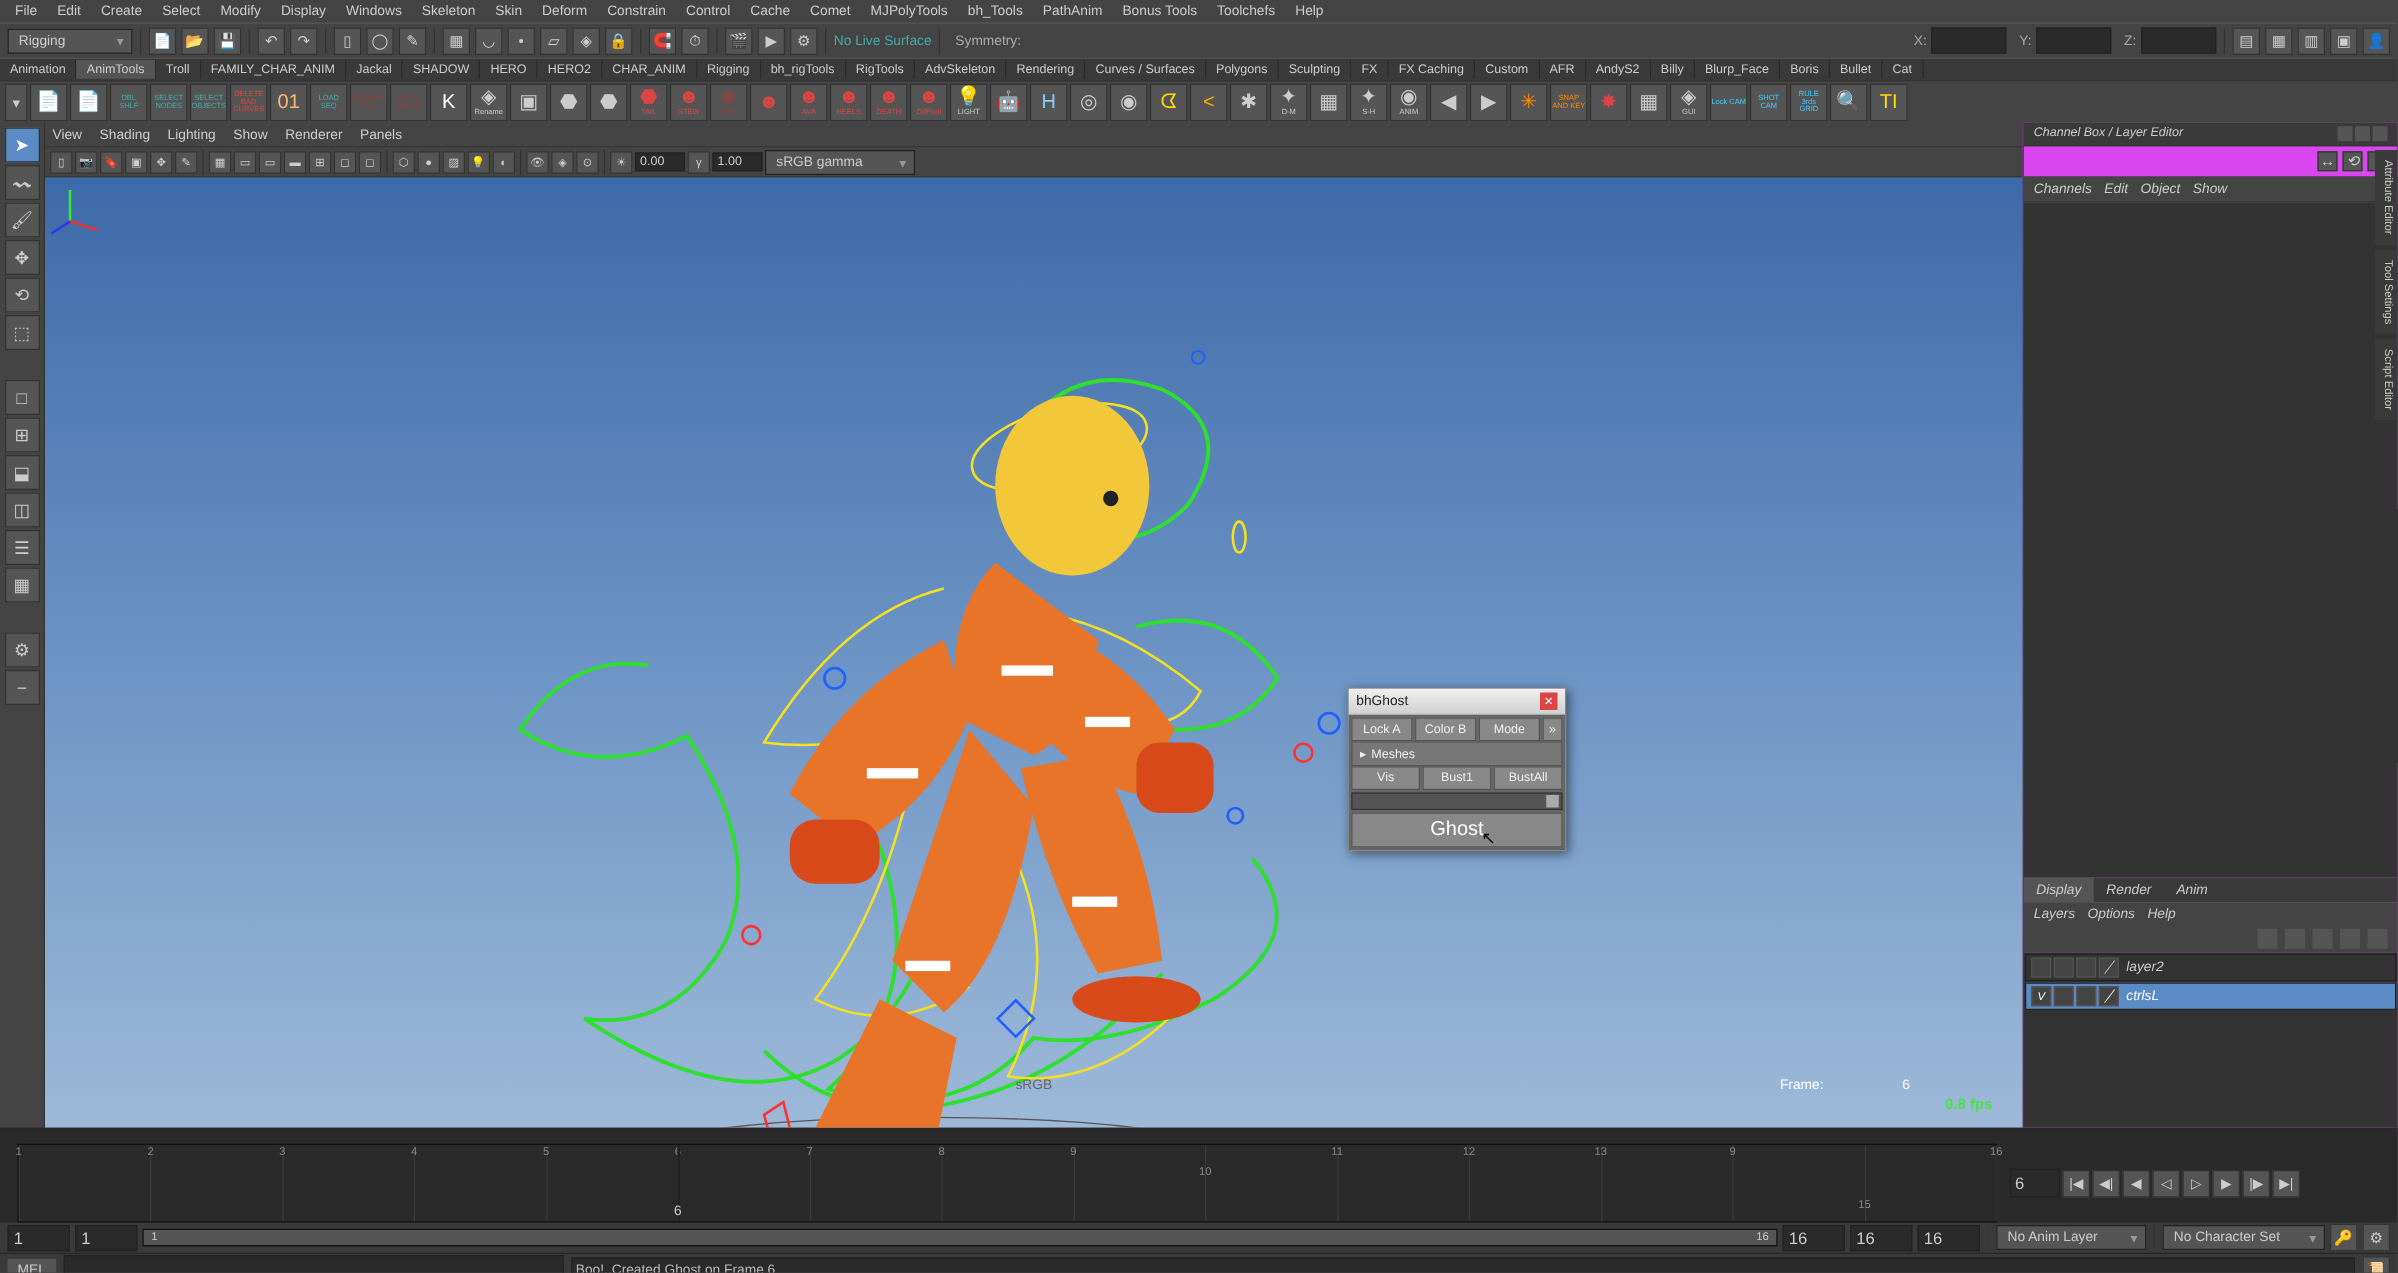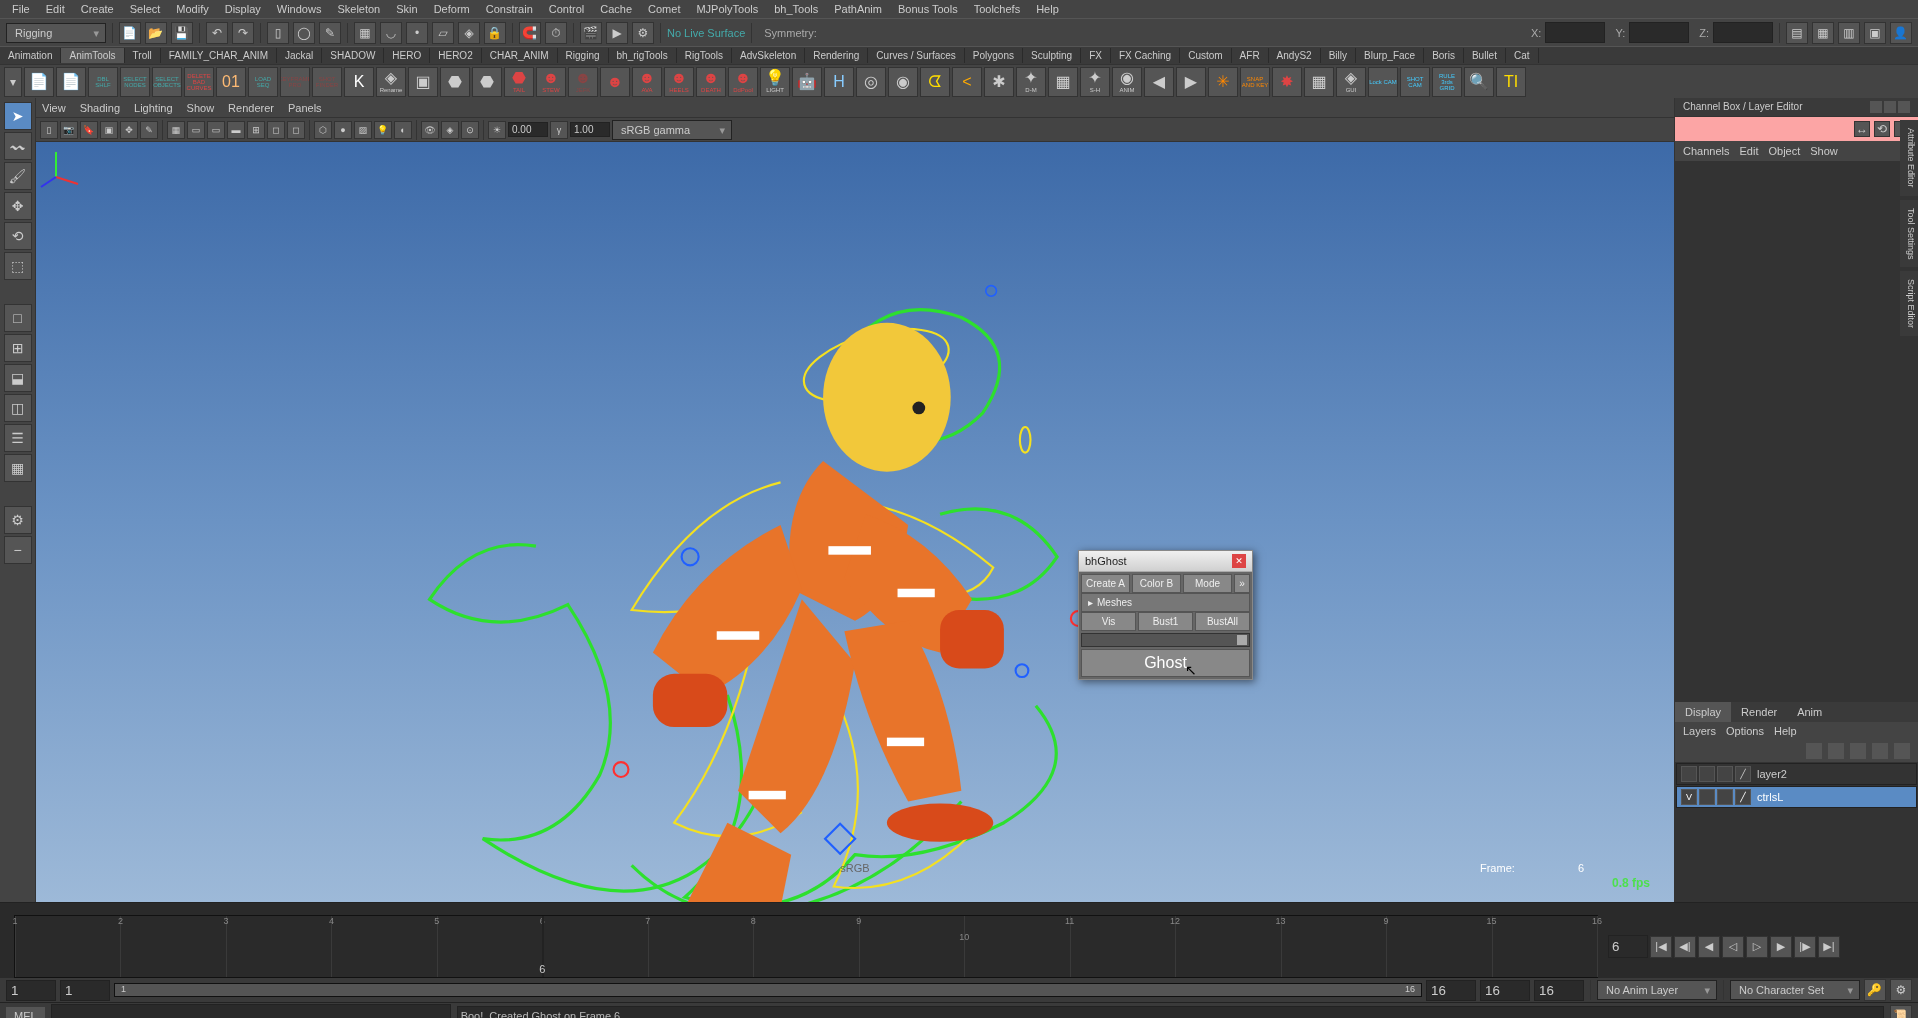--- a/index.html
+++ b/index.html
@@ -37,21 +37,21 @@
 .pt-btn { width: 18px; height: 18px; background: #555; border: 1px solid #333; font-size: 9px; display: flex; align-items: center; justify-content: center; cursor: pointer; }
 .pt-field { background: #2a2a2a; width: 40px; padding: 1px 3px; border: 1px solid #222; color: #ccc; font-size: 10px; }
 
 .viewport { flex: 1; background: linear-gradient(180deg,#3d6aa8 0%,#6b93c4 50%,#9db9d8 100%); position: relative; overflow: hidden; }
 .viewport svg { position: absolute; inset: 0; }
 .cam-label { position: absolute; bottom: 28px; left: 50%; transform: translateX(-50%); color: #666; font-size: 11px; }
 .frame-readout { position: absolute; bottom: 28px; right: 90px; color: #fff; font-size: 11px; }
 .fps-readout { position: absolute; bottom: 12px; right: 24px; color: #4de04d; font-size: 12px; font-weight: bold; }
 .axis-gnomon { position: absolute; bottom: 18px; left: 14px; }
 
-.right-panel { width: 244px; background: #fca5a5; border-left: 1px solid #333; display: flex; flex-direction: column; }
+.right-panel { width: 300px; background: #d946ef; border-left: 1px solid #333; display: flex; flex-direction: column; font-style: italic; }
 .right-title { background: #3a3a3a; padding: 3px 8px; font-size: 10px; border-bottom: 1px solid #333; display: flex; justify-content: space-between; }
 .right-title .close-icons { display: flex; gap: 2px; }
 .right-title .close-icons span { width: 12px; height: 12px; background: #555; display: inline-block; }
 .chan-menu { background: #444; padding: 4px 8px; display: flex; gap: 10px; border-bottom: 1px solid #333; }
 .chan-body { flex: 1; background: #333; }
 .disp-tabs { display: flex; background: #3a3a3a; }
 .disp-tab { padding: 4px 10px; cursor: pointer; }
 .disp-tab.active { background: #555; }
 .layer-menu { background: #444; padding: 3px 8px; display: flex; gap: 10px; }
 .layer-icons { background: #444; padding: 3px 8px; display: flex; gap: 6px; justify-content: flex-end; }
@@ -581,21 +581,21 @@
         <div class="t-tick-label" style="left: 60%; margin-top: 16px;">10</div>
         <div class="t-tick" style="left: 66.6667%;"></div>
         <div class="t-tick-label" style="left: 66.6667%;">11</div>
         <div class="t-tick" style="left: 73.3333%;"></div>
         <div class="t-tick-label" style="left: 73.3333%;">12</div>
         <div class="t-tick" style="left: 80%;"></div>
         <div class="t-tick-label" style="left: 80%;">13</div>
         <div class="t-tick" style="left: 86.6667%;"></div>
         <div class="t-tick-label" style="left: 86.6667%;">9</div>
         <div class="t-tick" style="left: 93.3333%;"></div>
-        <div class="t-tick-label" style="left: 93.3333%;">15</div>
+        <div class="t-tick-label" style="left: 93.3333%; margin-top: 42px;">15</div>
         <div class="t-tick" style="left: 100%;"></div>
         <div class="t-tick-label" style="left: 100%;">16</div>
         <div class="t-current" style="left: 33.3333%;"></div>
         <div class="t-current-lbl" style="left: 33.3333%;">6</div>
       </div>
     <div class="t-controls">
       <input class="t-frame-field" value="6" style="">
       <span class="t-ctrl-btn">|◀</span>
       <span class="t-ctrl-btn">◀|</span>
       <span class="t-ctrl-btn">◀</span>
@@ -634,21 +634,21 @@
   <span class="icon-btn">📜</span>
 </div>
 
 <div class="float-win">
   <div class="float-title">
     <span>bhGhost</span>
     <span class="float-close">✕</span>
   </div>
   <div class="float-body">
     <div class="float-row" id="bhg-menus">
-        <div class="float-btn">Create A</div>
+        <div class="float-btn">Lock A</div>
         <div class="float-btn">Color B</div>
         <div class="float-btn">Mode</div>
         <div class="float-btn" style="flex: 0 0 16px;">»</div>
       </div>
     <div class="float-expand">
       <span>▸</span>
       <span>Meshes</span>
     </div>
     <div class="float-row" id="bhg-buttons">
         <div class="float-btn">Vis</div>

